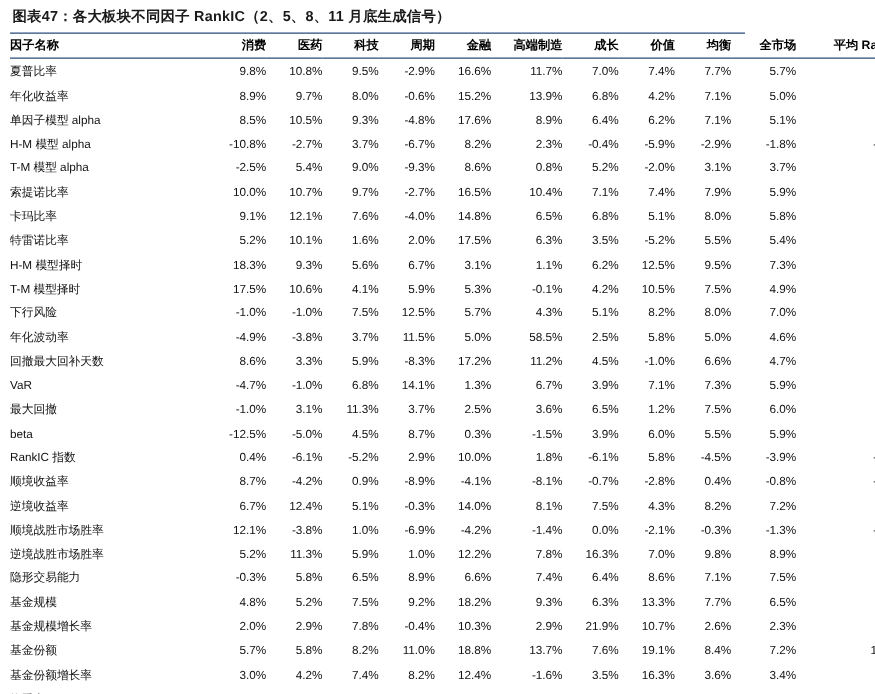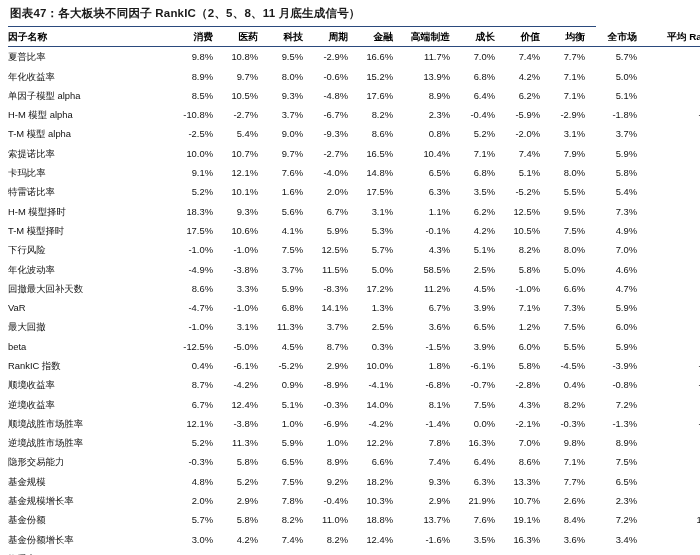--- a/index.html
+++ b/index.html
@@ -359,21 +359,21 @@
           <td class="c-val">-3.9%</td>
           <td class="c-avg">-0.1%</td>
         </tr>
         <tr>
           <td class="c-name">顺境收益率</td>
           <td class="c-val">8.7%</td>
           <td class="c-val">-4.2%</td>
           <td class="c-val">0.9%</td>
           <td class="c-val">-8.9%</td>
           <td class="c-val">-4.1%</td>
-          <td class="c-val">-6.8%</td>
+          <td class="c-val">-8.1%</td>
           <td class="c-val">-0.7%</td>
           <td class="c-val">-2.8%</td>
           <td class="c-val">0.4%</td>
           <td class="c-val">-0.8%</td>
           <td class="c-avg">-1.9%</td>
         </tr>
         <tr>
           <td class="c-name">逆境收益率</td>
           <td class="c-val">6.7%</td>
           <td class="c-val">12.4%</td>

